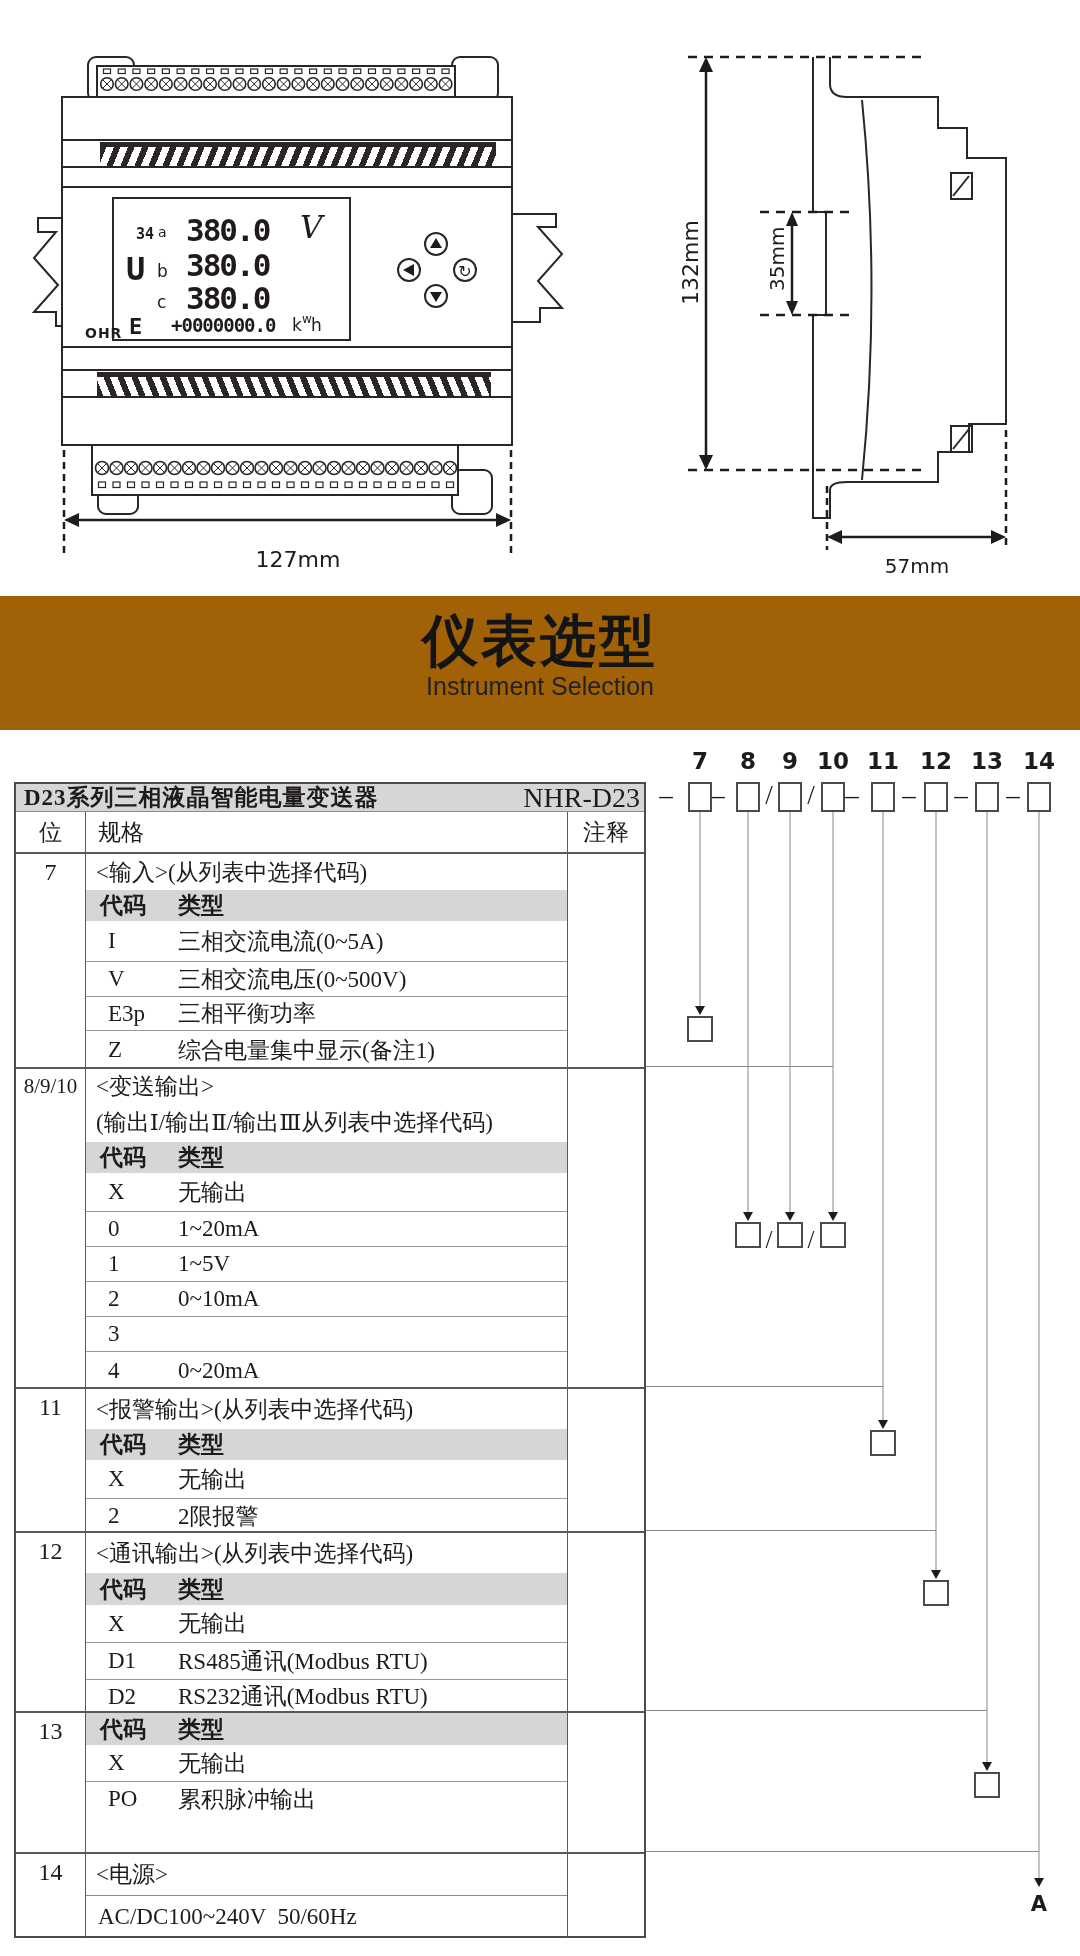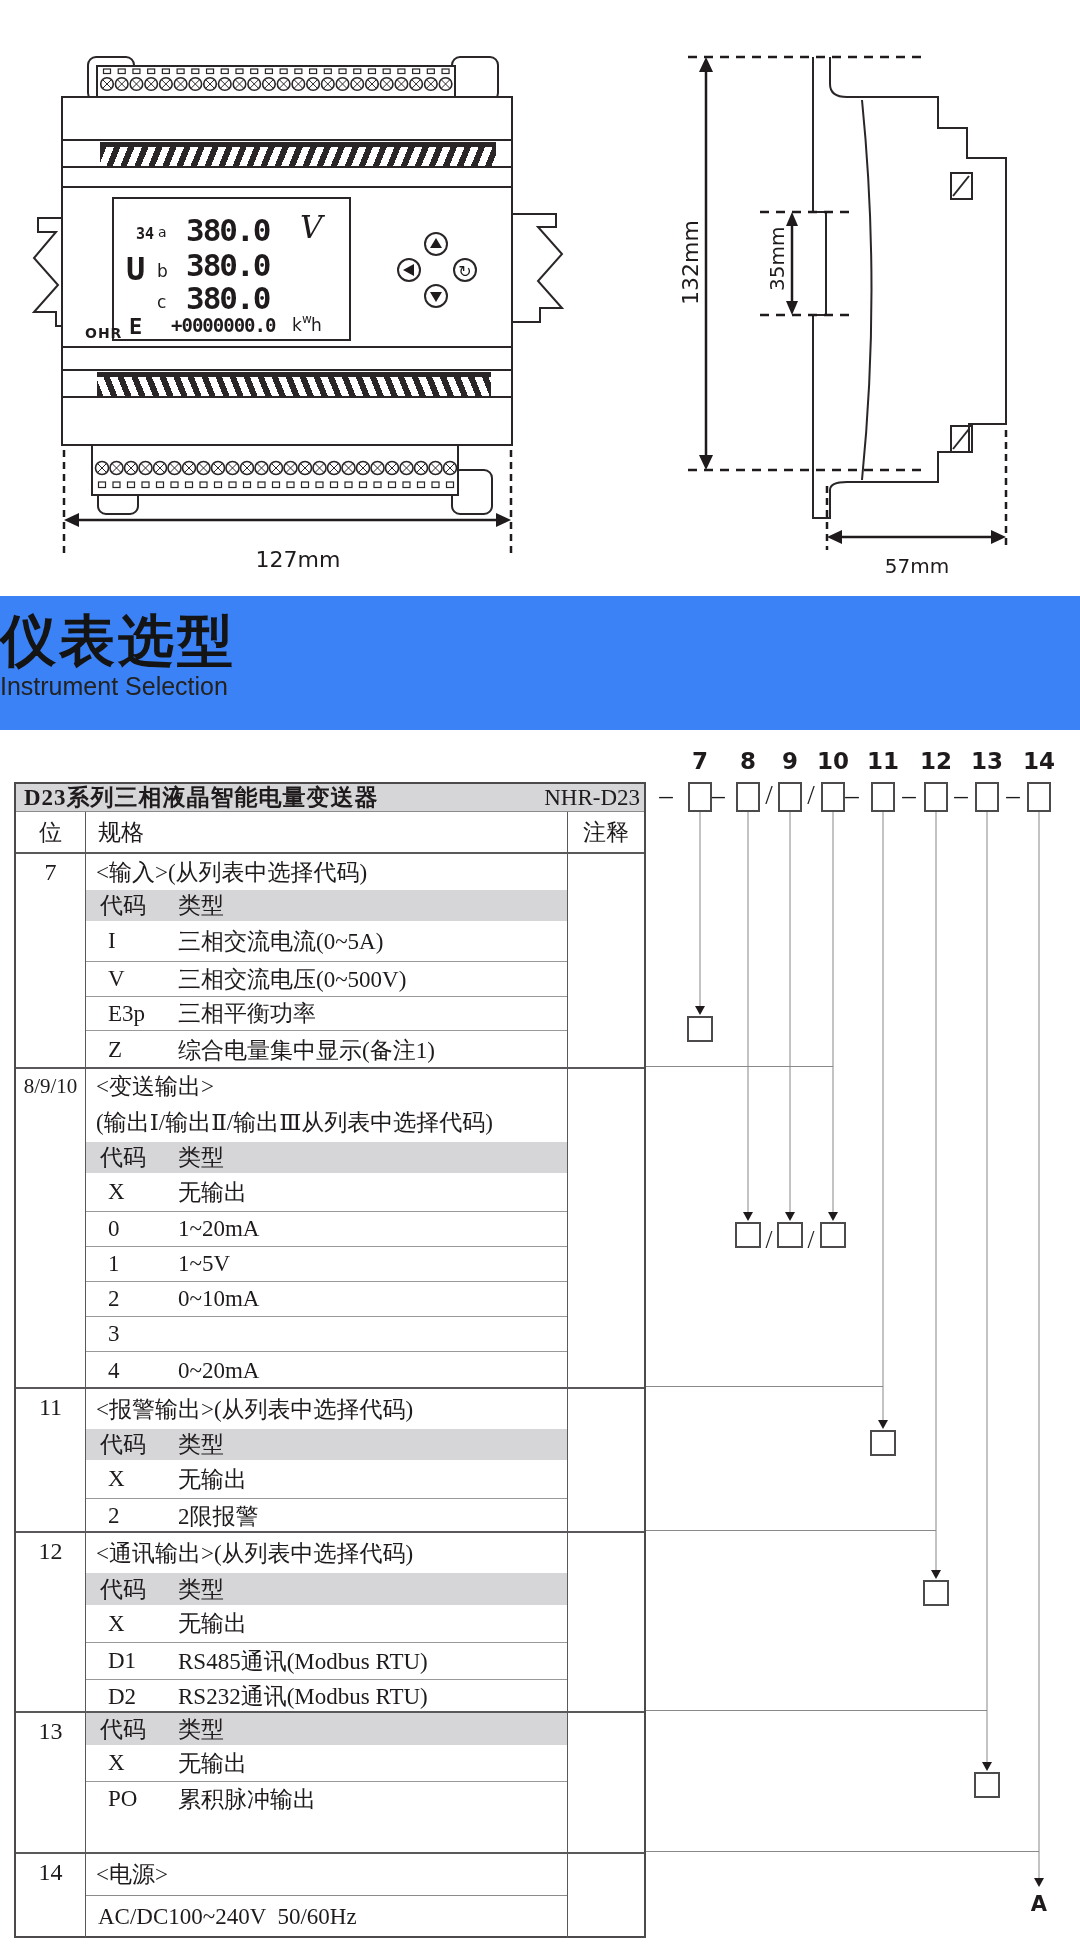--- a/index.html
+++ b/index.html
@@ -1,51 +1,51 @@
 <!DOCTYPE html>
 <html><head>
 <meta charset="utf-8">
 <style>
   html,body{margin:0;padding:0;background:#ffffff;}
   #page{position:relative;width:1080px;height:1956px;background:#fff;overflow:hidden;
         font-family:"Liberation Serif","DejaVu Serif",serif;color:#1f1b1c;}
   .abs{position:absolute;}
   
-  #banner{left:0;top:596px;width:1080px;height:134px;background:#3b82f6;text-align:left;}
+  #banner{left:0;top:596px;width:1080px;height:134px;background:#a16207;text-align:center;}
   #banner .cn{margin:0;padding-top:14px;font-family:"DejaVu Sans","Liberation Sans",sans-serif;
               font-weight:bold;font-size:56px;line-height:62px;color:#141414;letter-spacing:3px;}
   #banner .en{margin:0;font-family:"Liberation Sans","DejaVu Sans",sans-serif;
               font-size:25px;line-height:28px;color:#222;}
   
   .hatch{position:absolute;border-top:5px solid #2a2627;}
   #hatch-top{left:100px;top:142px;width:396px;height:19px;
      background:repeating-linear-gradient(112deg,#2a2627 0 6px,#ffffff 6px 13px);}
   #hatch-bottom{left:97px;top:372px;width:394px;height:19px;
      background:repeating-linear-gradient(68deg,#2a2627 0 6px,#ffffff 6px 13px);}
   
   #otable{left:14px;top:782px;width:632px;height:1156px;border:2px solid #4c4a4b;
           box-sizing:border-box;font-size:23px;}
   #otitle{display:flex;height:28px;background:#d6d6d8;align-items:center;
           border-bottom:1px solid #8c8a8b;box-sizing:border-box;}
   #otitle .st{flex:1;padding-left:8px;font-weight:600;letter-spacing:1px;}
-  #otitle .mo{padding-right:4px;font-size:23px;text-align:right;}
+  #otitle .mo{padding-right:4px;font-size:28px;text-align:right;}
   #ohead{display:flex;height:42px;border-bottom:2px solid #5a585a;box-sizing:border-box;}
   .posw{width:70px;border-right:1px solid #5a585a;box-sizing:border-box;text-align:center;}
   .specw{width:482px;border-right:1px solid #5a585a;box-sizing:border-box;}
   .notew{width:76px;box-sizing:border-box;text-align:center;}
   #ohead div{display:flex;align-items:center;justify-content:center;}
   #ohead .specw{justify-content:flex-start;padding-left:12px;}
   .section{display:flex;border-bottom:2px solid #5a585a;box-sizing:border-box;}
   .section.last{border-bottom:none;}
   .pos{padding-top:5px;font-size:24px;}
   .pos.small{font-size:21px;}
   .shead{display:flex;flex-direction:column;justify-content:center;padding-left:10px;
          box-sizing:border-box;white-space:pre;}
   .shead.hb{border-bottom:1px solid #8c8a8b;}
-  .gband{display:flex;align-items:center;background:#d6d6d8;box-sizing:border-box;}
+  .gband{display:flex;align-items:center;background:#d6d6d8;box-sizing:border-box;font-weight:bold;}
   .gband .c{width:92px;padding-left:14px;box-sizing:border-box;}
   .sr{display:flex;align-items:center;border-bottom:1px solid #9a989a;box-sizing:border-box;white-space:pre;}
   .sr.lastr{border-bottom:none;}
   .sr .c{width:92px;padding-left:22px;box-sizing:border-box;}
   .sr .t{flex:1;}
   .sr .t.full{padding-left:12px;}
   
   .numlbl{font-family:"DejaVu Sans","Liberation Sans",sans-serif;font-weight:bold;
           font-size:23px;transform:translateX(-50%);}
   .cbox{width:24px;height:30px;border:2px solid #4c4a4b;box-sizing:border-box;background:#fff;

